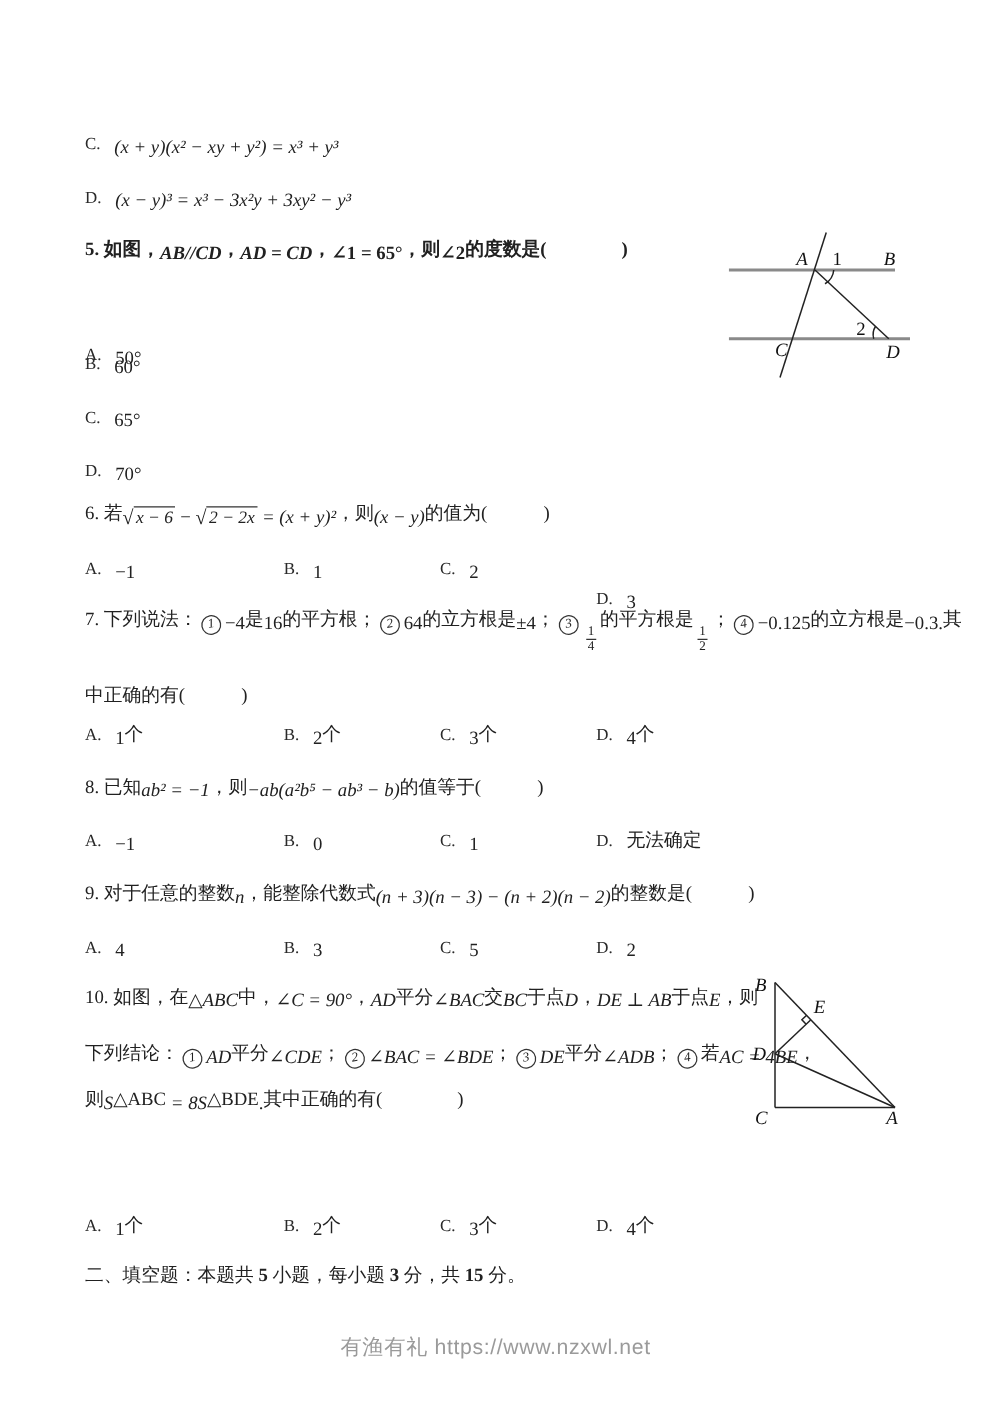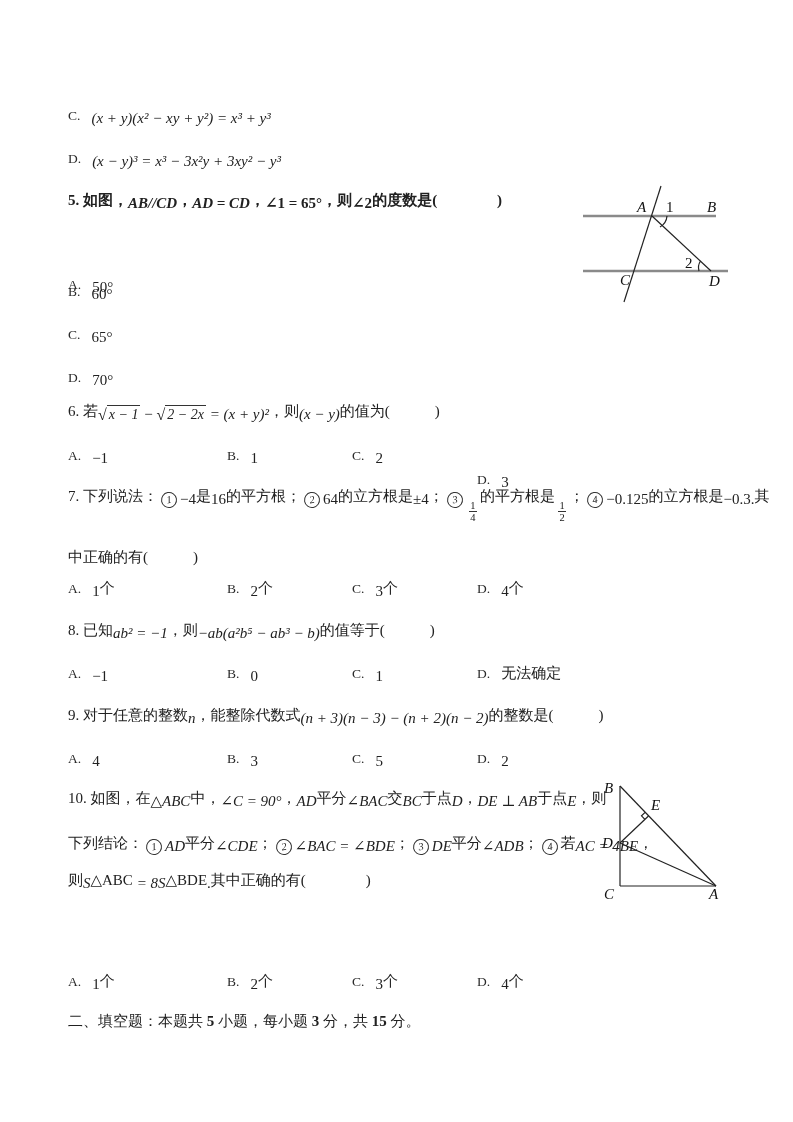--- a/index.html
+++ b/index.html
@@ -47,21 +47,21 @@
   <div id="content">
       <div class="line" style="left: 68px; top: 105px;"><span class="lab">C.</span><span class="m">(x + y)(x² − xy + y²) = x³ + y³</span></div>
       <div class="line" style="left: 68px; top: 148px;"><span class="lab">D.</span><span class="m">(x − y)³ = x³ − 3x²y + 3xy² − y³</span></div>
       <div class="line" style="left: 68px; top: 190px; font-weight: bold;"><span class="cn">5. 如图，</span><span class="m">AB//CD</span><span class="cn">，</span><span class="m">AD = CD</span><span class="cn">，</span><span class="n">∠1 = 65°</span><span class="cn">，则</span><span class="n">∠2</span><span class="cn">的度数是(　　　　)</span></div>
       <div class="line" style="left: 68px; top: 238px; margin-top: 36px;"><span class="lab">A.</span><span class="n">50°</span></div>
       <div class="line" style="left: 68px; top: 281px;"><span class="lab">B.</span><span class="n">60°</span></div>
       <div class="line" style="left: 68px; top: 324px;"><span class="lab">C.</span><span class="n">65°</span></div>
       <div class="line" style="left: 68px; top: 367px;"><span class="lab">D.</span><span class="n">70°</span></div>
       <div class="line" style="left: 68px; top: 401px;"><span class="cn">6. 若</span><span class="sqrt">
           <span class="rad">√</span>
-          <span class="radbody">x − 1</span>
+          <span class="radbody">x − 6</span>
         </span><span class="n"> − </span><span class="sqrt">
           <span class="rad">√</span>
           <span class="radbody">2 − 2x</span>
         </span><span class="m"> = (x + y)²</span><span class="cn">，则</span><span class="m">(x − y)</span><span class="cn">的值为(　　　)</span></div>
       <div class="line" style="left: 68px; top: 445px;"><span class="lab">A.</span><span class="n">−1</span></div>
       <div class="line" style="left: 227px; top: 445px;"><span class="lab">B.</span><span class="n">1</span></div>
       <div class="line" style="left: 352px; top: 445px;"><span class="lab">C.</span><span class="n">2</span></div>
       <div class="line" style="left: 477px; top: 469px;"><span class="lab">D.</span><span class="n">3</span></div>
       <div class="line" style="left: 68px; top: 486px;"><span class="cn">7. 下列说法：</span><span class="circ">1</span><span class="n">−4</span><span class="cn">是</span><span class="n">16</span><span class="cn">的平方根；</span><span class="circ">2</span><span class="n">64</span><span class="cn">的立方根是</span><span class="n">±4</span><span class="cn">；</span><span class="circ">3</span><span class="frac">
           <span class="num">1</span>
@@ -121,14 +121,15 @@
       <line class="thinline" x1="25" y1="75" x2="121" y2="118"></line>
       <path class="thinline" d="M 49.9 51.4 L 46.5 47.8 L 50.1 44.4"></path>
       <text class="flab" x="9" y="25">B</text>
       <text class="flab" x="56" y="42">E</text>
       <text class="flab" x="7" y="80">D</text>
       <text class="flab" x="9" y="131">C</text>
       <text class="flab" x="114" y="131">A</text>
     </svg>
   </div>
 
+  <div class="footer">有渔有礼 https://www.nzxwl.net</div>
 
 </div>
 
 </body></html>

